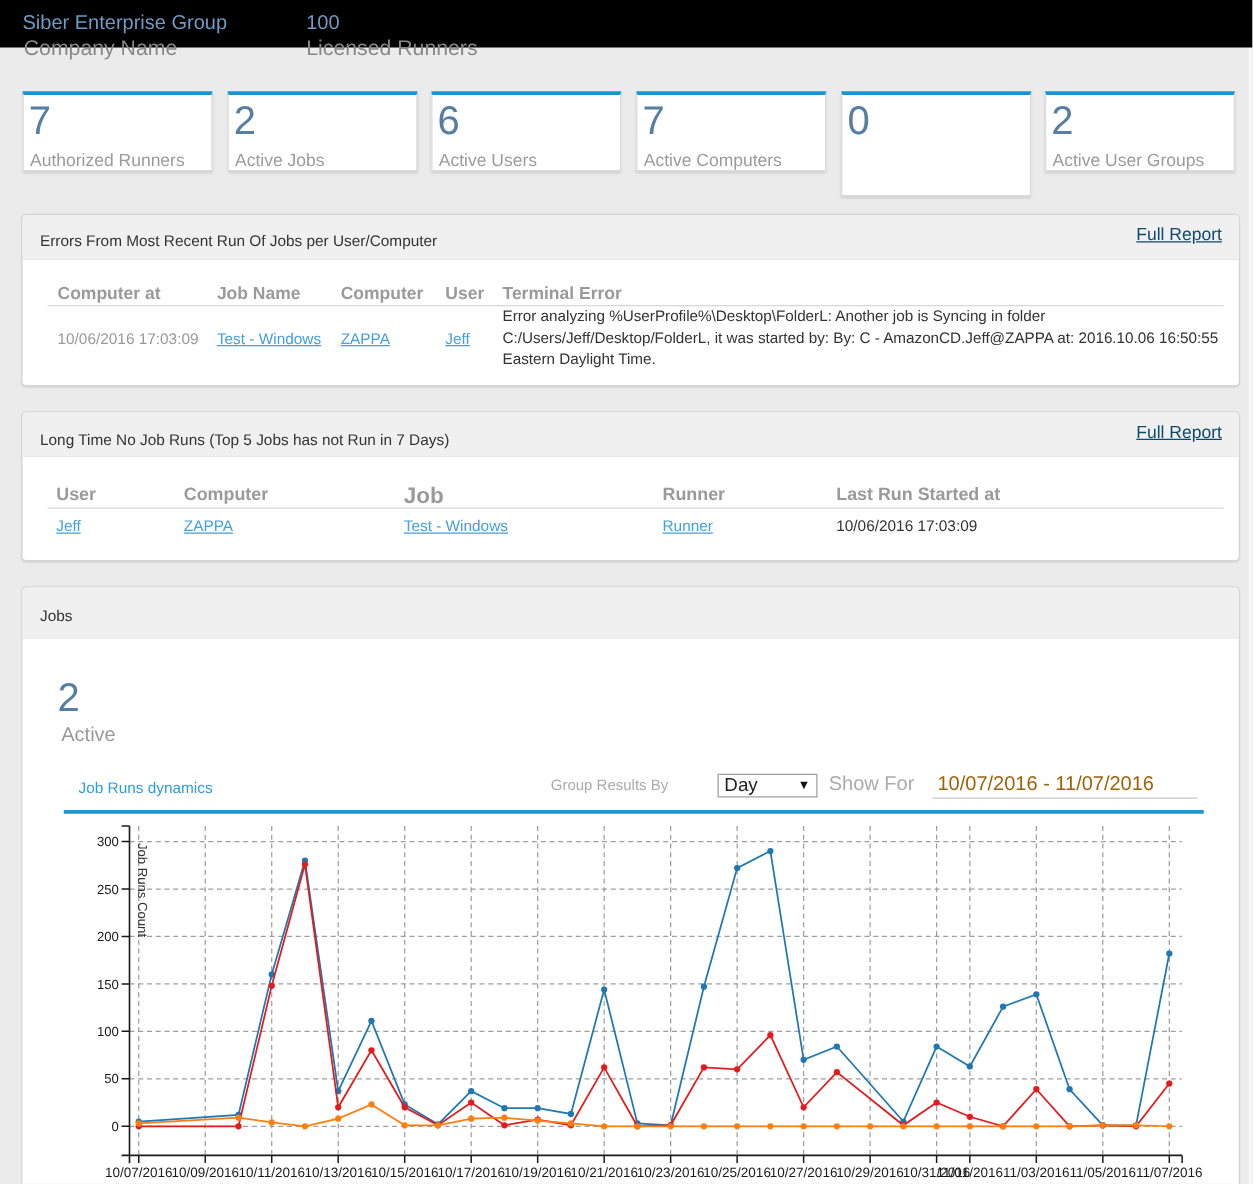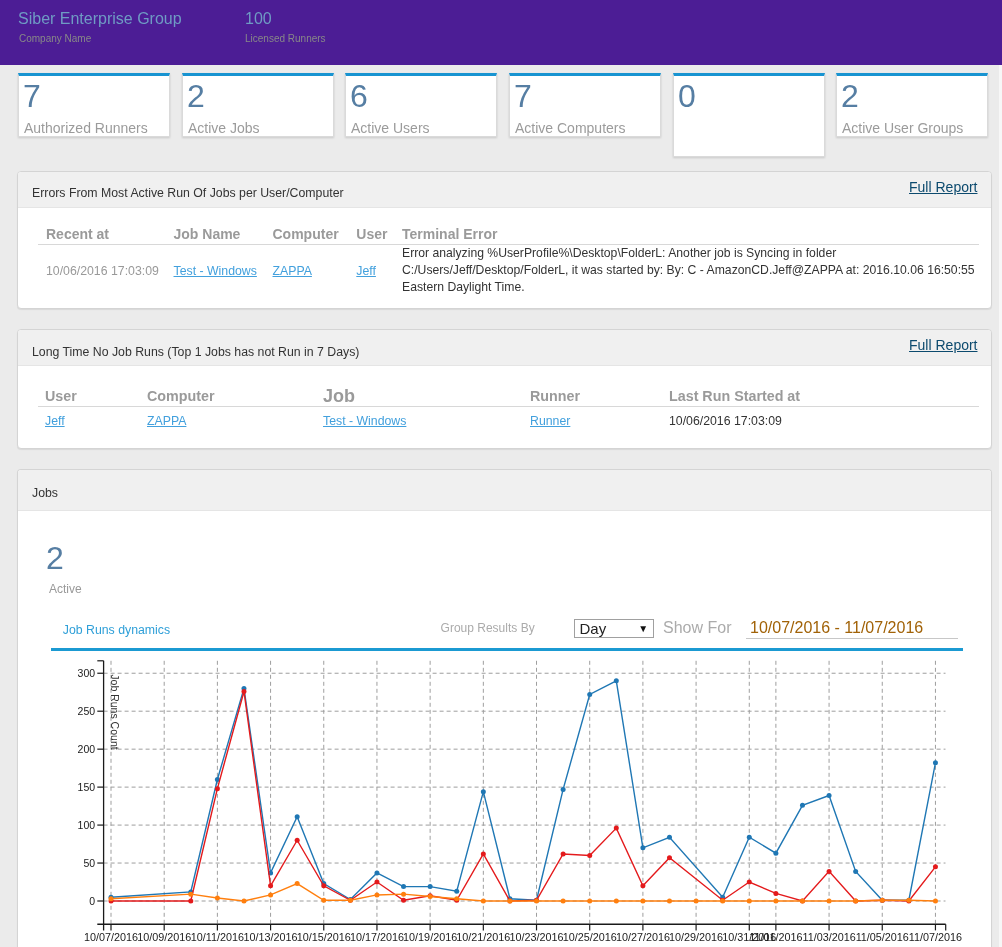--- a/index.html
+++ b/index.html
@@ -1,20 +1,20 @@
 <!DOCTYPE html>
 <html><head>
 <meta charset="utf-8">
 <style>
 html,body{margin:0;padding:0}
 body{width:1002px;height:947px;background:#ebebeb;font-family:"Liberation Sans",sans-serif;overflow:hidden;position:relative}
-#top{position:absolute;left:0;top:0;width:1002px;height:65px;background:#4c1d95}
+#top{position:absolute;left:0;top:0;width:1002px;height:38px;background:#000000}
 .abs{position:absolute;white-space:nowrap}
 .bigblue{color:#6f9bc4;font-size:16px;line-height:20px}
-.sublbl{color:#888;font-size:10px;line-height:15px}
+.sublbl{color:#888;font-size:17px;line-height:15px}
 .card{position:absolute;top:73px;width:150px;height:60px;background:#fff;border:1px solid #dadada;border-top:3px solid #1894d1;box-shadow:0 1px 2px rgba(0,0,0,.15)}
 .card .num{position:absolute;left:4px;top:2px;font-size:32px;line-height:36px;color:#567ea3}
 .card .lbl{position:absolute;left:5px;top:41.8px;font-size:14px;line-height:20px;color:#9b9b9b}
 .panel{position:absolute;left:17px;width:973px;background:#fff;border:1px solid #d4d4d4;border-radius:4px;box-shadow:0 1px 1px rgba(0,0,0,.08)}
 .phead{position:absolute;left:0;top:0;width:100%;height:35px;background:#f0f0f0;border-bottom:1px solid #e5e5e5;border-radius:3px 3px 0 0}
 .ptitle{position:absolute;left:14px;top:14px;font-size:12.3px;line-height:15px;color:#333;white-space:nowrap}
 .fullreport{position:absolute;right:13.5px;top:6.6px;font-size:14px;line-height:17px;color:#0c4a6e;text-decoration:underline;white-space:nowrap}
 .th{position:absolute;font-size:14px;line-height:16px;font-weight:bold;color:#9a9a9a;white-space:nowrap}
 .td{position:absolute;font-size:12.3px;line-height:17px;color:#999;white-space:nowrap}
 .lnk{color:#42a0dd;text-decoration:underline}
@@ -50,57 +50,57 @@
 <div class="card" style="left:673px;height:80px">
     <div class="num">0</div>
   </div>
 <div class="card" style="left:836px">
     <div class="num">2</div>
     <div class="lbl">Active User Groups</div>
   </div>
 
 <div class="panel" style="top:171px;height:136px">
   <div class="phead"></div>
-  <div class="ptitle">Errors From Most Active Run Of Jobs per User/Computer</div>
+  <div class="ptitle">Errors From Most Recent Run Of Jobs per User/Computer</div>
   <div class="fullreport">Full Report</div>
-  <div class="th" style="left:28px;top:53.8px">Recent at</div>
+  <div class="th" style="left:28px;top:53.8px">Computer at</div>
   <div class="th" style="left:155.5px;top:53.8px">Job Name</div>
   <div class="th" style="left:254.5px;top:53.8px">Computer</div>
   <div class="th" style="left:338.3px;top:53.8px">User</div>
   <div class="th" style="left:384px;top:53.8px">Terminal Error</div>
   <div class="hline" style="left:19.5px;top:71.5px;width:941px"></div>
   <div class="td" style="left:28px;top:90.5px">10/06/2016 17:03:09</div>
   <div class="td" style="left:155.5px;top:90.5px"><span class="lnk">Test - Windows</span></div>
   <div class="td" style="left:254.5px;top:90.5px"><span class="lnk">ZAPPA</span></div>
   <div class="td" style="left:338.3px;top:90.5px"><span class="lnk">Jeff</span></div>
   <div class="td dark" style="left:384px;top:72.8px;white-space:normal;width:600px;line-height:17px;font-size:12.2px">Error analyzing %UserProfile%\Desktop\FolderL: Another job is Syncing in folder<br>C:/Users/Jeff/Desktop/FolderL, it was started by: By: C - AmazonCD.Jeff@ZAPPA at: 2016.10.06 16:50:55<br>Eastern Daylight Time.</div>
 </div>
 
 <div class="panel" style="top:329px;height:118px">
   <div class="phead" style="height:35px"></div>
-  <div class="ptitle" style="top:14.5px">Long Time No Job Runs (Top 1 Jobs has not Run in 7 Days)</div>
+  <div class="ptitle" style="top:14.5px">Long Time No Job Runs (Top 5 Jobs has not Run in 7 Days)</div>
   <div class="fullreport">Full Report</div>
   <div class="th" style="left:27px;top:57.7px;font-size:14.3px">User</div>
   <div class="th" style="left:129px;top:57.7px;font-size:14.3px">Computer</div>
   <div class="th" style="left:305px;top:57.7px;font-size:18px">Job</div>
   <div class="th" style="left:512px;top:57.7px;font-size:14.3px">Runner</div>
   <div class="th" style="left:651px;top:57.7px;font-size:14.3px">Last Run Started at</div>
   <div class="hline" style="left:19.5px;top:76px;width:941px"></div>
   <div class="td" style="left:27px;top:83px"><span class="lnk">Jeff</span></div>
   <div class="td" style="left:129px;top:83px"><span class="lnk">ZAPPA</span></div>
   <div class="td" style="left:305px;top:83px"><span class="lnk">Test - Windows</span></div>
   <div class="td" style="left:512px;top:83px"><span class="lnk">Runner</span></div>
   <div class="td dark" style="left:651px;top:83px">10/06/2016 17:03:09</div>
 </div>
 
 <div class="panel" style="top:469px;height:478px;border-bottom:none;border-radius:4px 4px 0 0">
   <div class="phead" style="height:40px"></div>
   <div class="ptitle" style="top:16px">Jobs</div>
   <div class="abs" style="left:28px;top:69.5px;font-size:32px;line-height:36px;color:#567ea3">2</div>
-  <div class="abs" style="left:31px;top:109px;font-size:12px;line-height:20px;color:#999">Active</div>
+  <div class="abs" style="left:31px;top:109px;font-size:16px;line-height:20px;color:#999">Active</div>
   <div class="abs" style="left:44.8px;top:153.2px;font-size:12.3px;line-height:15px;color:#2e9fd8">Job Runs dynamics</div>
   <div class="abs" style="left:422.6px;top:148.1px;font-size:12px;line-height:20px;color:#ababab">Group Results By</div>
   <div class="abs" style="left:556.2px;top:148.6px;width:79.5px;height:19.5px;border:1px solid #a0a0a0;background:#fff;box-sizing:border-box">
      <span style="position:absolute;left:4.3px;top:0.5px;font-size:15px;line-height:18px;color:#222">Day</span>
      <span style="position:absolute;right:4.5px;top:4px;font-size:10px;line-height:10px;color:#111">▼</span>
   </div>
   <div class="abs" style="left:645px;top:148.1px;font-size:16px;line-height:20px;color:#ababab">Show For</div>
   <div class="abs" style="left:732px;top:148.1px;font-size:16px;line-height:20px;color:#a16207">10/07/2016 - 11/07/2016</div>
   <div class="abs" style="left:727.5px;top:167.6px;width:212px;height:1px;background:#c7c7c7"></div>
   <div class="abs" style="left:32.5px;top:178px;width:912px;height:2.7px;background:#1b9ad2"></div>

